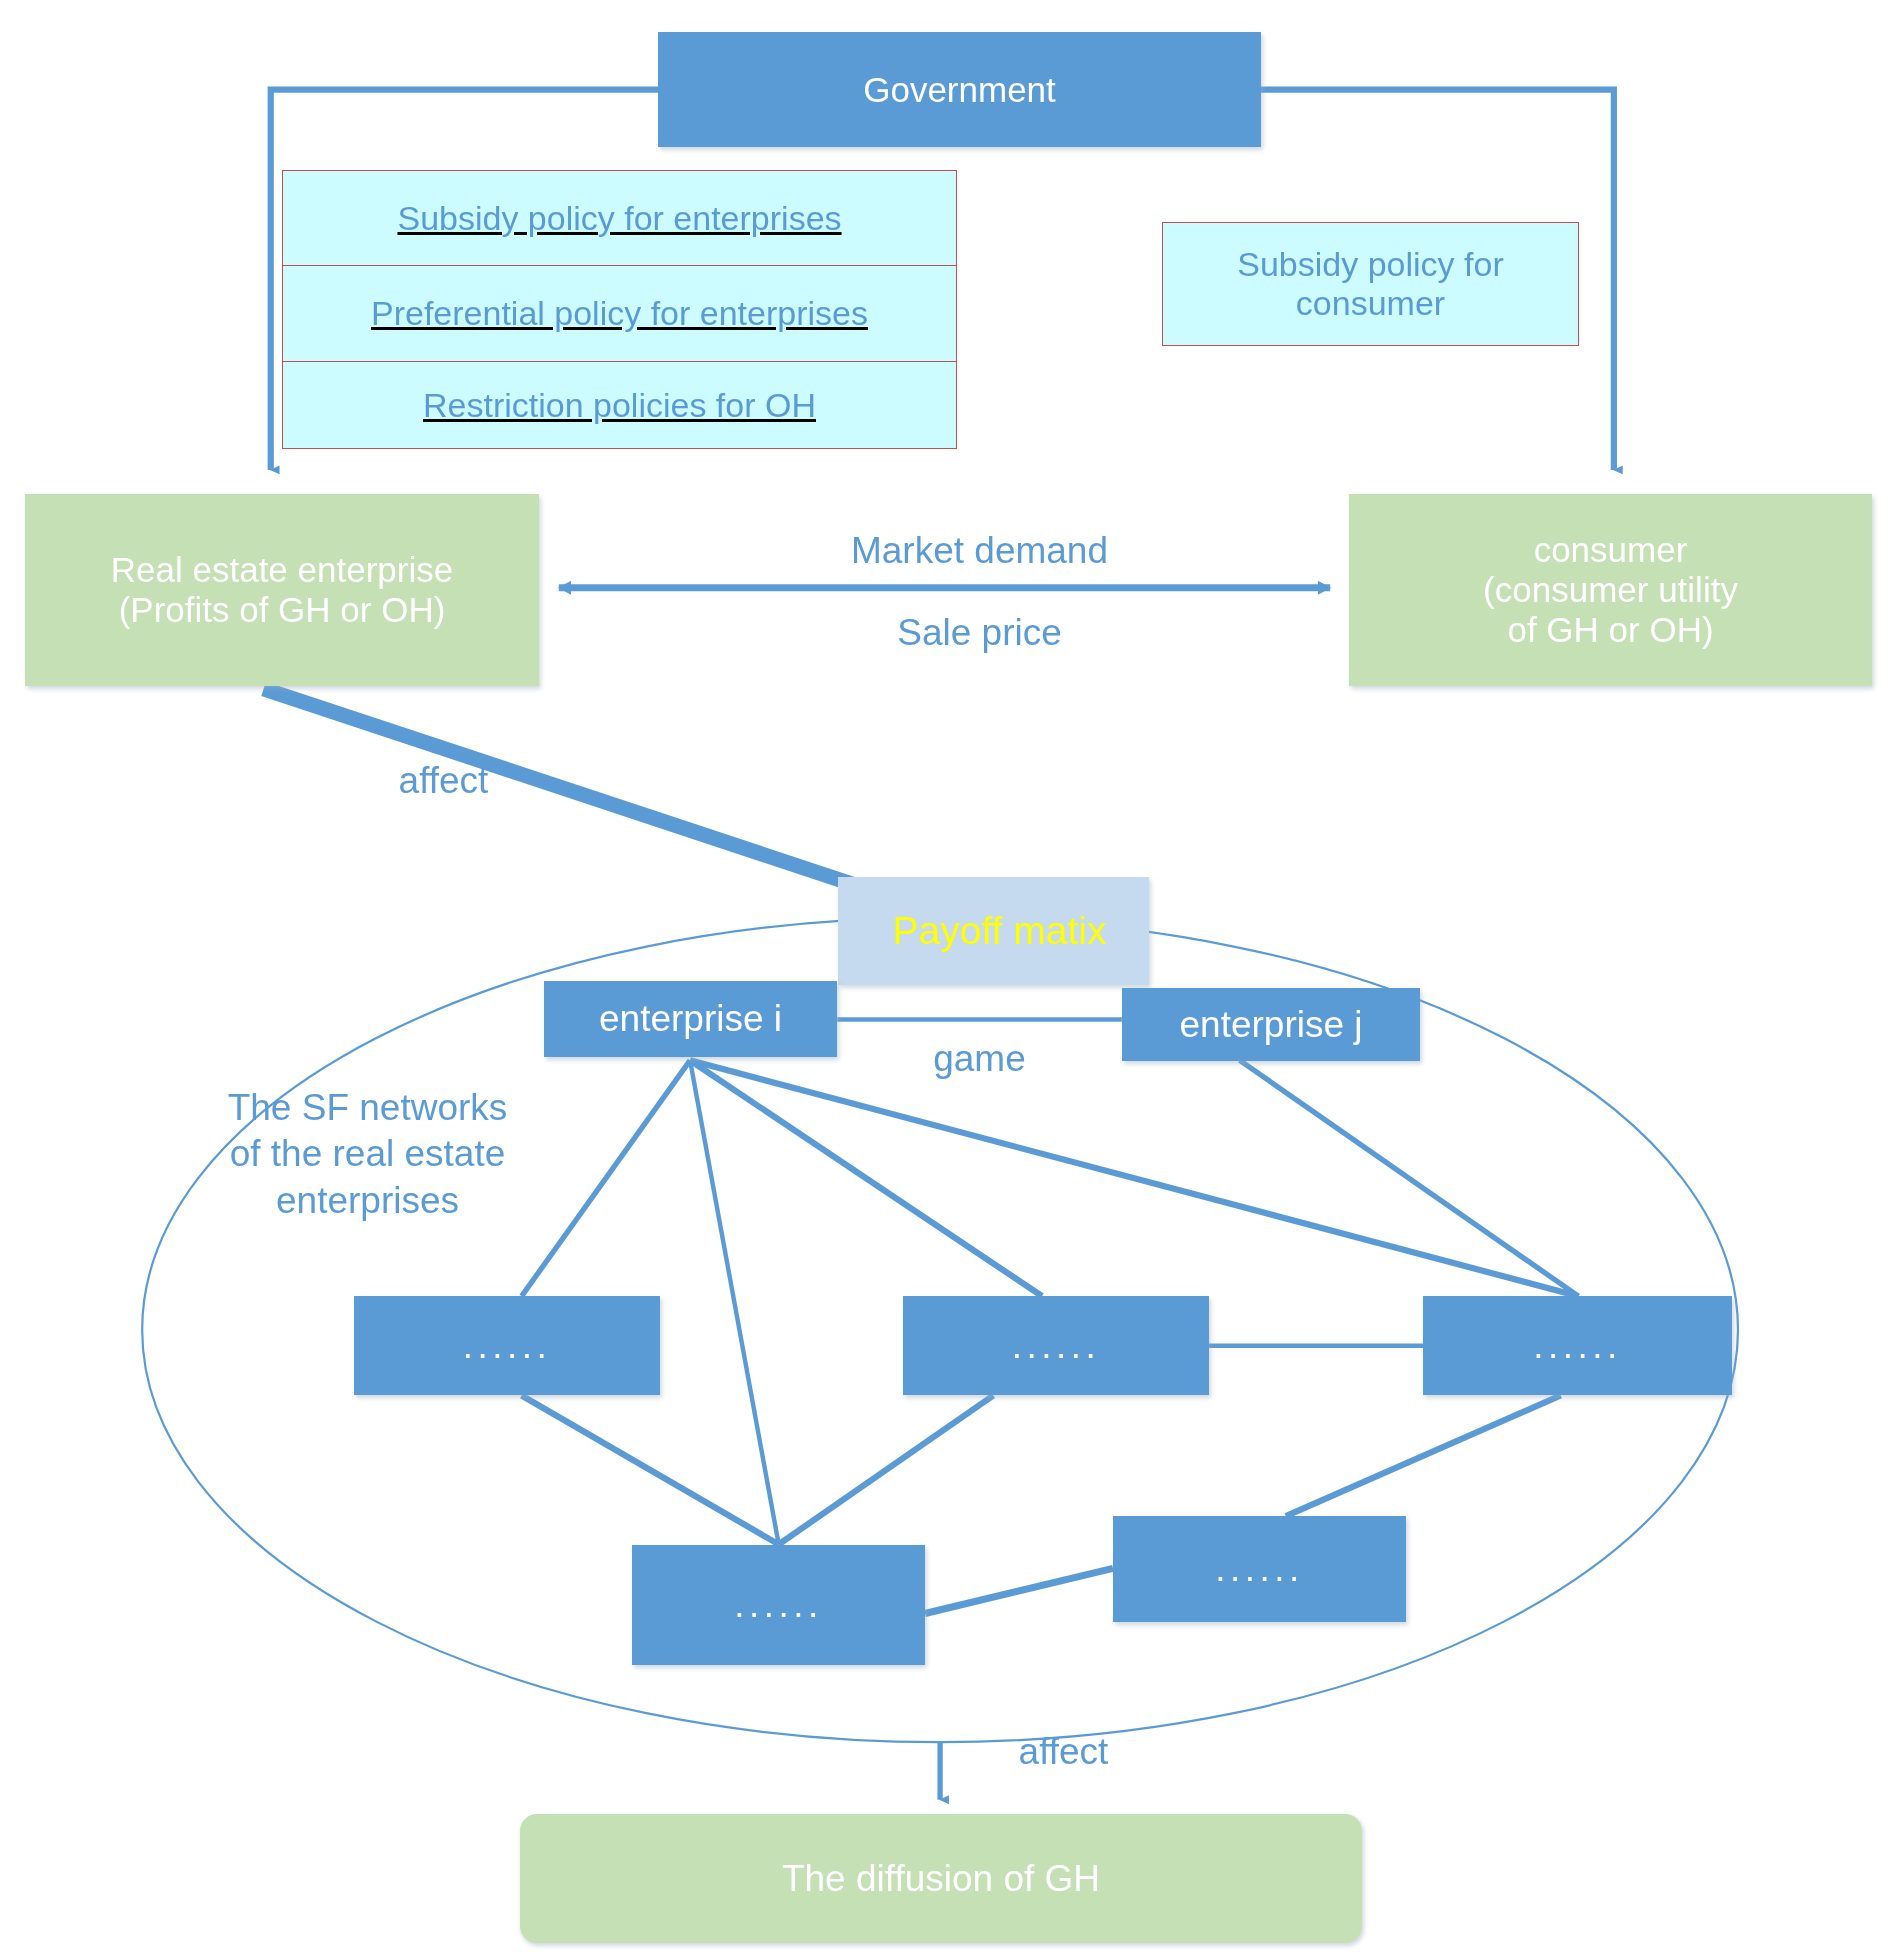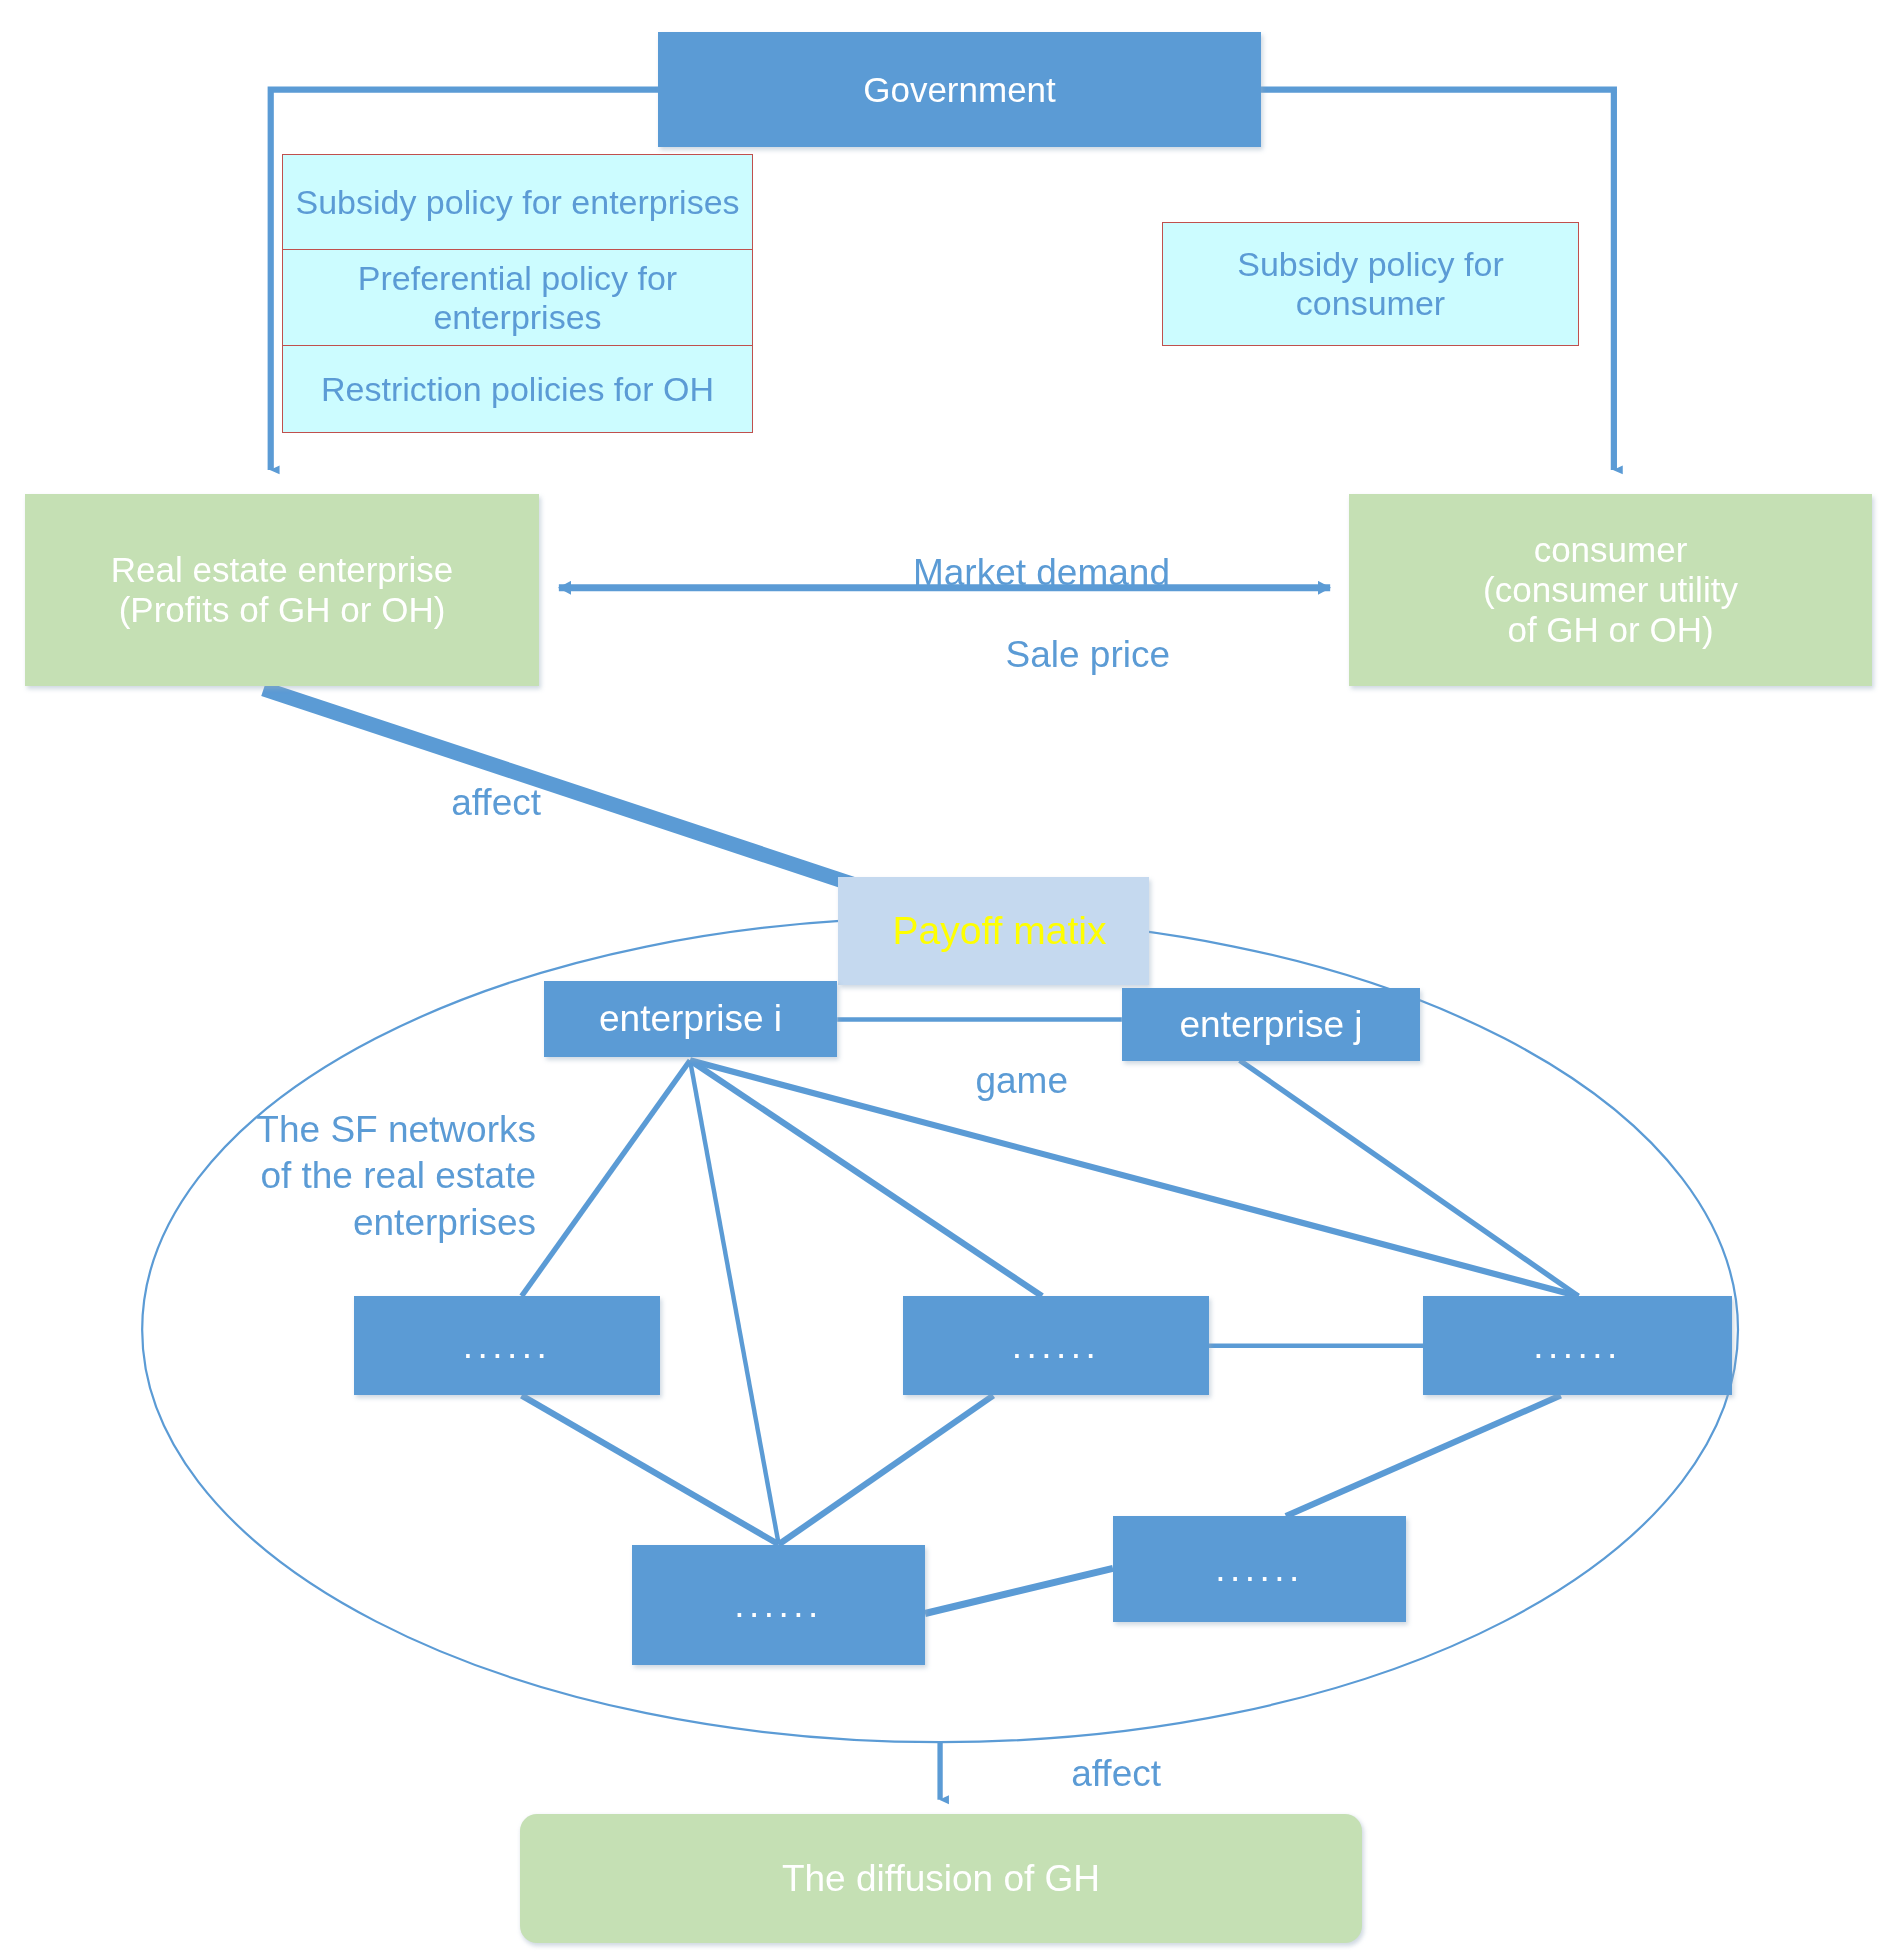--- a/index.html
+++ b/index.html
@@ -49,31 +49,30 @@
     border: 0.9px solid #c0504d;
   }
   .payoff-box {
     background: #c5d9ef;
     color: #ffff00;
     box-shadow: 1.8px 2.7px 4.4px rgba(150,170,190,0.45);
   }
   .label {
     position: absolute;
     color: #5b9bd5;
-    text-align: right;
+    text-align: center;
     line-height: 1.25;
-    margin-top: 22px;
   }
   .dots {
     letter-spacing: 0.12em;
   }
 
   
   #government      { left: 658px;  top: 32px;   width: 603px;  height: 115px;  font-size: 35px; }
-  #policy-table    { position:absolute; left: 282px; top: 154px; width: 471px; }
+  #policy-table    { position:absolute; left: 282px; top: 170px; width: 675px; text-decoration: underline; }
   #policy-row-0    { height: 96px; font-size: 34px; }
   #policy-row-1    { height: 96px; font-size: 34px; border-top: none; }
   #policy-row-2    { height: 87px;  font-size: 34px; border-top: none; }
   #subsidy-consumer{ left: 1162px; top: 222px;  width: 417px;  height: 124px; font-size: 34px; }
   #real-estate     { left: 25px;   top: 494px;  width: 514px;  height: 192px;  font-size: 35px; }
   #consumer        { left: 1349px; top: 494px;  width: 523px;  height: 192px;  font-size: 35px; }
   #diffusion       { left: 520px;  top: 1814px; width: 842px;  height: 129px;  font-size: 37px; border-radius: 17px; }
 
   #payoff          { left: 838px;  top: 877px; width: 311px;  height: 108px;  font-size: 39px; padding-left: 12px; }
   #enterprise-i    { left: 544px;  top: 981px; width: 293px;  height: 76px;   font-size: 37px; }

